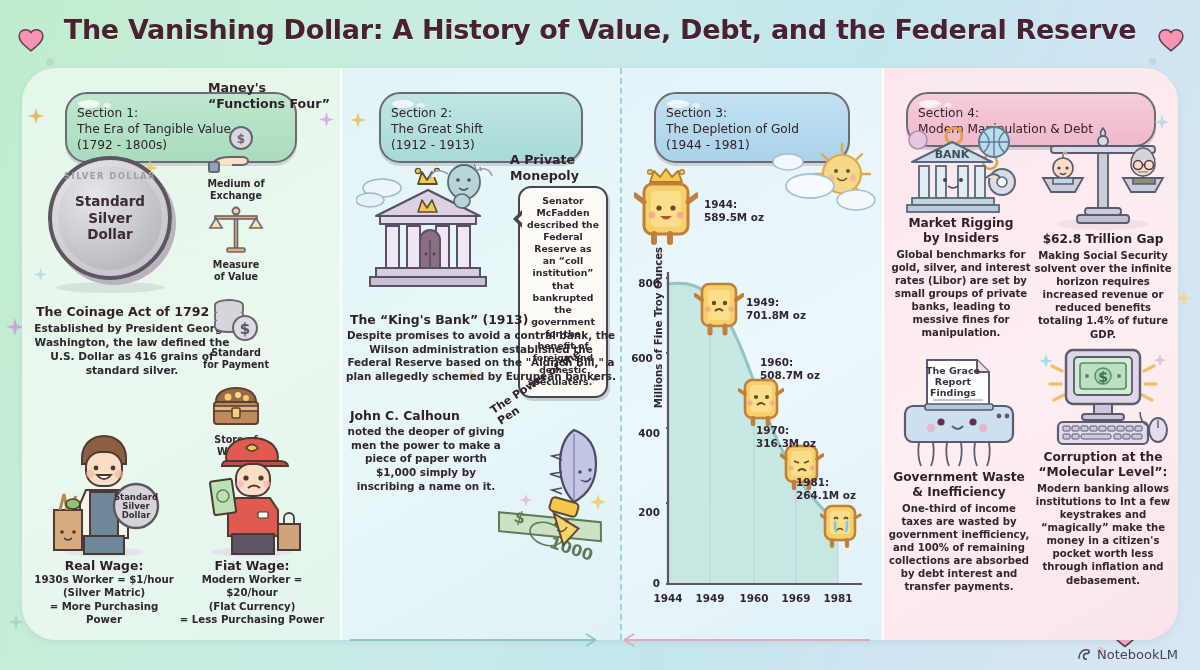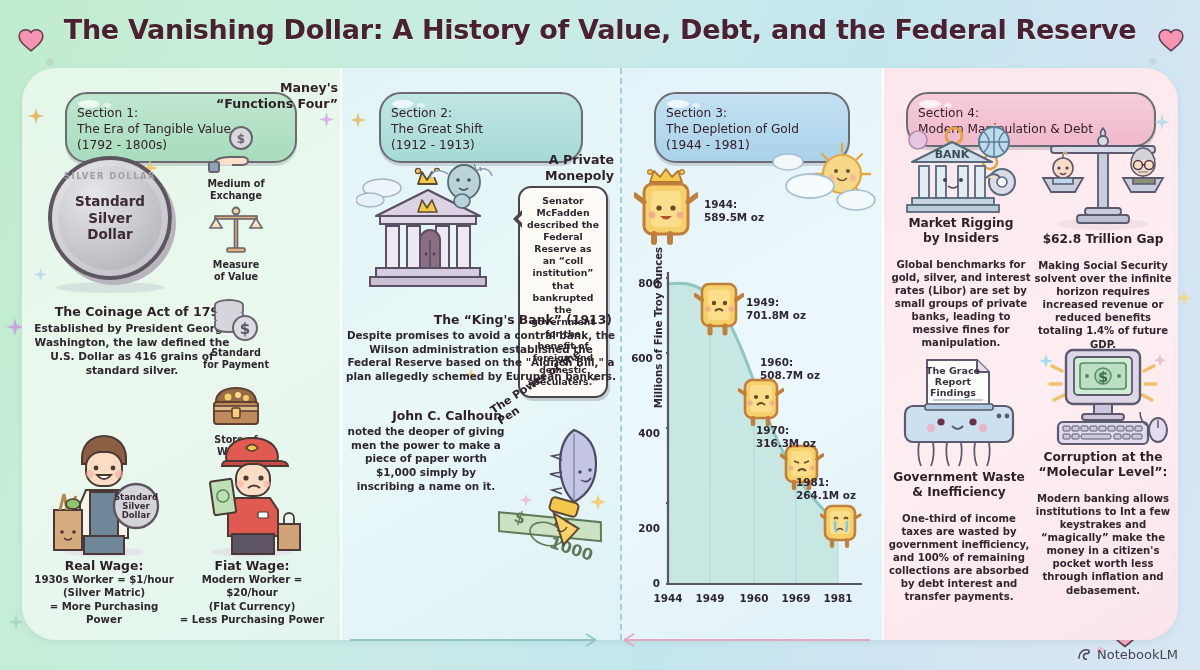--- a/index.html
+++ b/index.html
@@ -63,26 +63,26 @@
     content:""; position:absolute; left:11px; top:6px;
     width:22px; height:8px; border-radius:50%;
     background:rgba(255,255,255,.75);
   }
   .pill::before{
     content:""; position:absolute; left:36px; top:9px;
     width:8px; height:5px; border-radius:50%;
     background:rgba(255,255,255,.6);
   }
   .pill1 { width: 232px; background: linear-gradient(180deg,#bfe7cf,#a8dcbd); }
-  .pill2 { width: 204px; background: linear-gradient(180deg,#bfe6e3,#a7dad6); }
+  .pill2 { width: 204px; background: linear-gradient(180deg,#bfe6e3,#a7dad6); border-radius: 21px; }
   .pill3 { width: 196px; background: linear-gradient(180deg,#c3e1f2,#a9d2ea); }
   .pill4 { width: 250px; background: linear-gradient(180deg,#f6cdd9,#efb9cb); }
 
   
-  .h-bold { font-weight: bold; color: #2f1f28; text-align: right; }
+  .h-bold { font-weight: bold; color: #2f1f28; text-align: left; }
   .body-txt { font-weight: bold; color: #2f2630; text-align: center; }
 
   
   .coin {
     position: absolute; left: 26px; top: 88px;
     width: 124px; height: 124px; border-radius: 50%;
     background: radial-gradient(circle at 36% 30%,#e7e7ea,#bfbfc6 62%,#a9a9b2);
     border: 4px solid #5d5560;
     box-shadow: 4px 5px 0 #b9b3bd, inset 0 0 0 6px rgba(255,255,255,.22);
     display: flex; align-items: center; justify-content: center;
@@ -147,21 +147,21 @@
     transform: rotate(-90deg);
     font-size: 10.2px; font-weight: bold; color:#2f2630; text-align:center;
   }
   .ytick { position:absolute; right: 0; font-size: 10.4px; font-weight:bold; color:#2f2630; }
   .xtick { position:absolute; font-size: 10.4px; font-weight:bold; color:#2f2630; text-align:center; width: 40px; }
   .bar-label { position:absolute; font-size: 10.4px; font-weight:bold; color:#2f2630; line-height:1.25; }
 
   
   .q { position:absolute; width: 142px; text-align:center; }
   .q-h { font-size: 12.2px; font-weight:bold; color:#2f1f28; line-height:1.22; }
-  .q-b { font-size: 10.1px; font-weight:bold; color:#2f2630; line-height:1.3; margin-top:12px; }
+  .q-b { font-size: 10.1px; font-weight:bold; color:#2f2630; line-height:1.3; margin-top:2px; }
 
   
   .wm {
     position:absolute; right: 22px; bottom: 8px;
     font-size: 13px; color:#4a4450; font-weight:500;
     display:flex; align-items:center; gap:5px;text-align:right;
   }
   .arrow { position:absolute; }
 </style>
 </head>
@@ -487,21 +487,21 @@
       <ellipse cx="40" cy="44" rx="24" ry="12" fill="#f6fbfd" stroke="#a7c1d4" stroke-width="1.8"></ellipse>
       <ellipse cx="86" cy="58" rx="19" ry="10" fill="#f3f8fc" stroke="#a7c1d4" stroke-width="1.6"></ellipse>
     </svg>
 
     <div class="chart-wrap">
       <div class="ylab">Millions of Fine Troy Ounces</div>
 
       <div class="ytick" style="left:2px;top:123px;width:36px;text-align:right">800</div>
       <div class="ytick" style="left:2px;top:198px;width:36px;text-align:center">600</div>
       <div class="ytick" style="left:2px;top:273px;width:36px;text-align:right">400</div>
-      <div class="ytick" style="left:2px;top:368px;width:36px;text-align:right">200</div>
+      <div class="ytick" style="left:2px;top:352px;width:36px;text-align:right">200</div>
       <div class="ytick" style="left:2px;top:423px;width:36px;text-align:right">0</div>
 
       <svg style="position:absolute;left:44px;top:118px" width="198" height="320" viewBox="0 0 198 320">
         <path d="M2 12 C 40 6, 60 30, 88 110 C 110 172, 130 214, 172 252 L172 312 L2 312 Z" fill="#bfe3dd" opacity=".8"></path>
         <path d="M2 12 C 40 6, 60 30, 88 110 C 110 172, 130 214, 172 252" fill="none" stroke="#8fc6c2" stroke-width="3" stroke-linecap="round"></path>
         <g stroke="#a9cfd4" stroke-width="1" opacity=".75">
           <line x1="44" y1="14" x2="44" y2="312"></line>
           <line x1="88" y1="112" x2="88" y2="312"></line>
           <line x1="130" y1="208" x2="130" y2="312"></line>
           <line x1="172" y1="252" x2="172" y2="312"></line>

